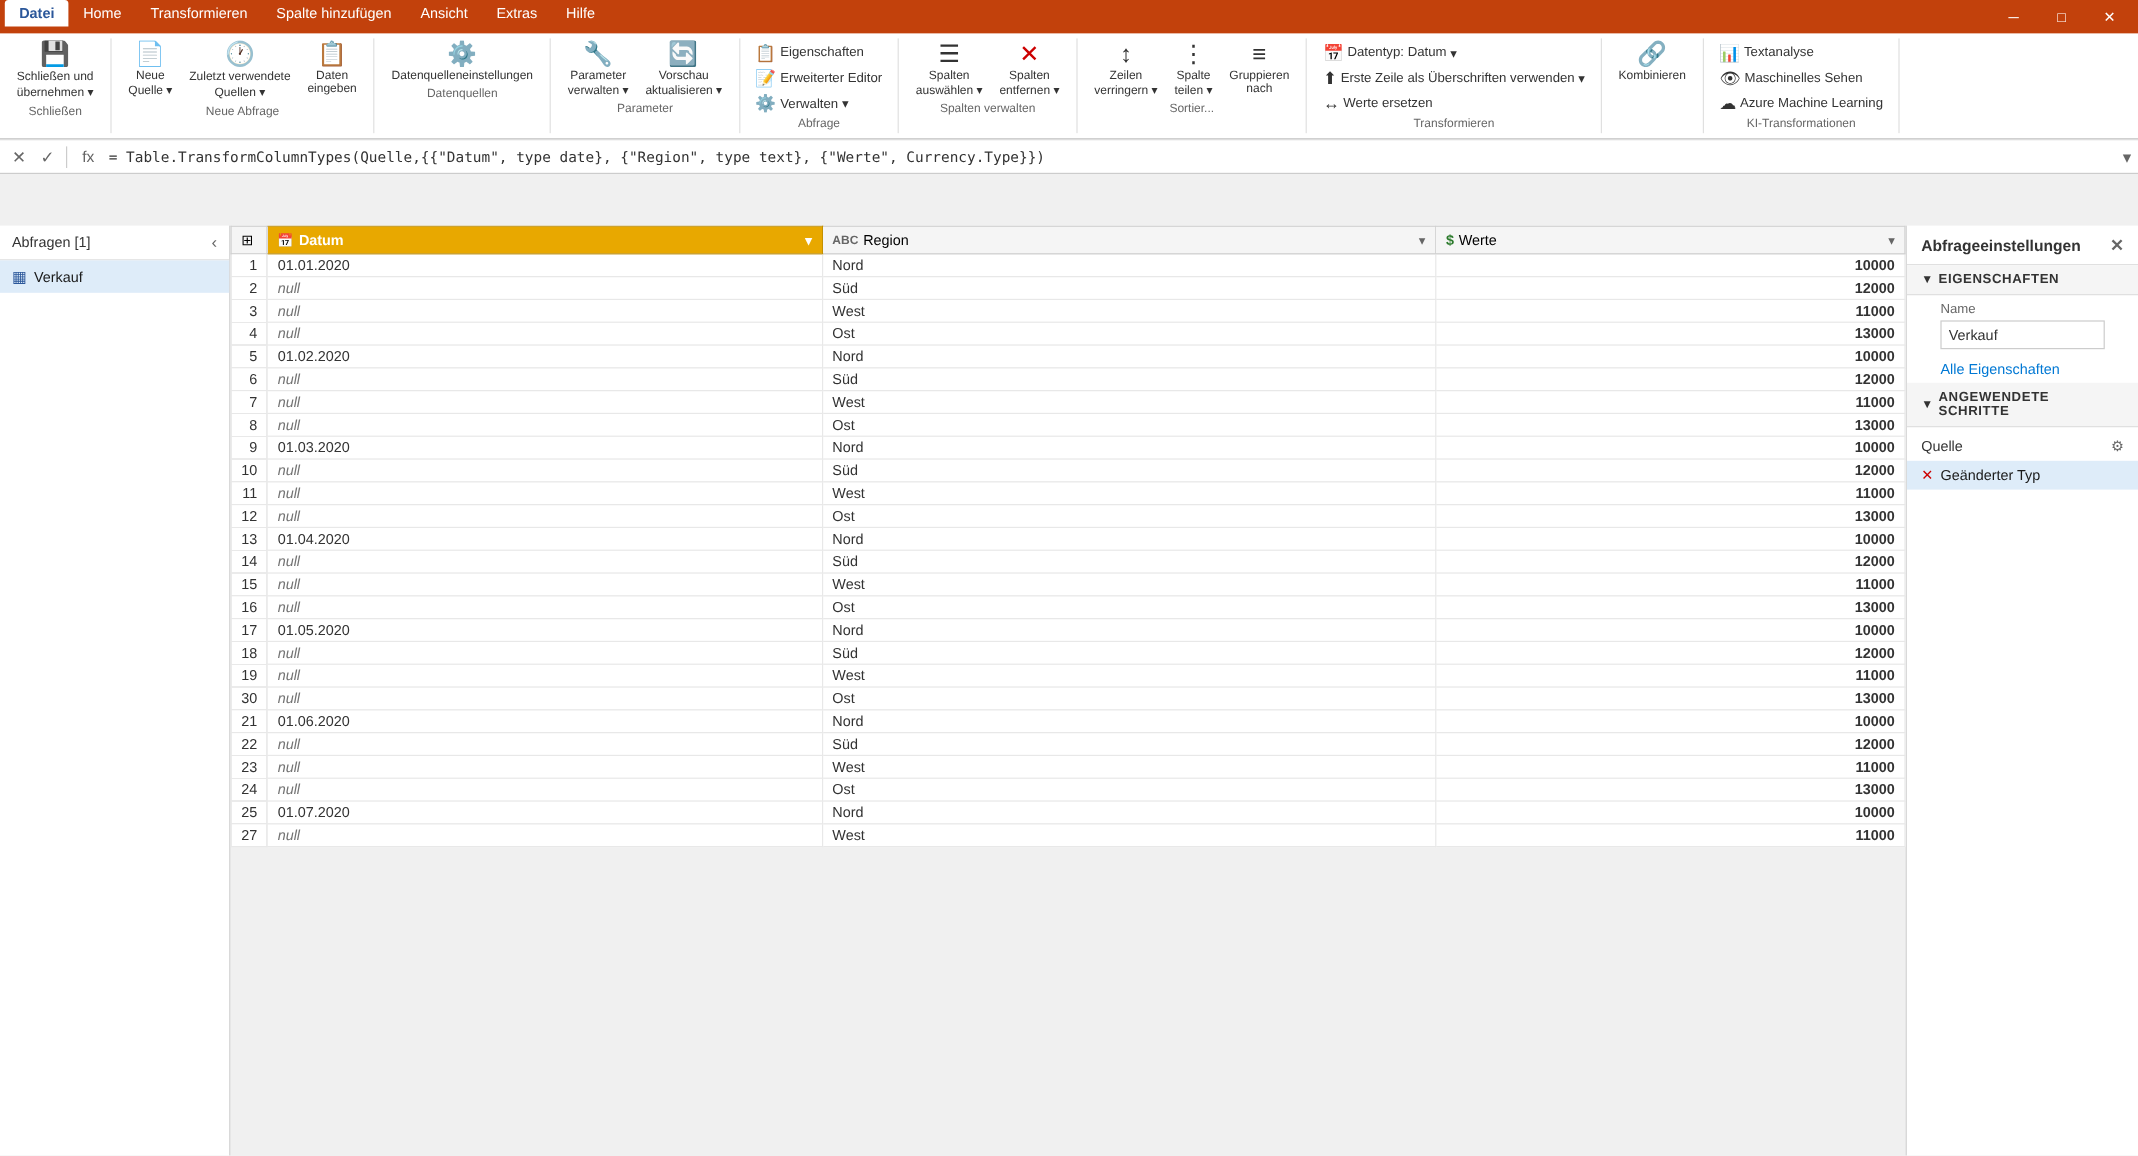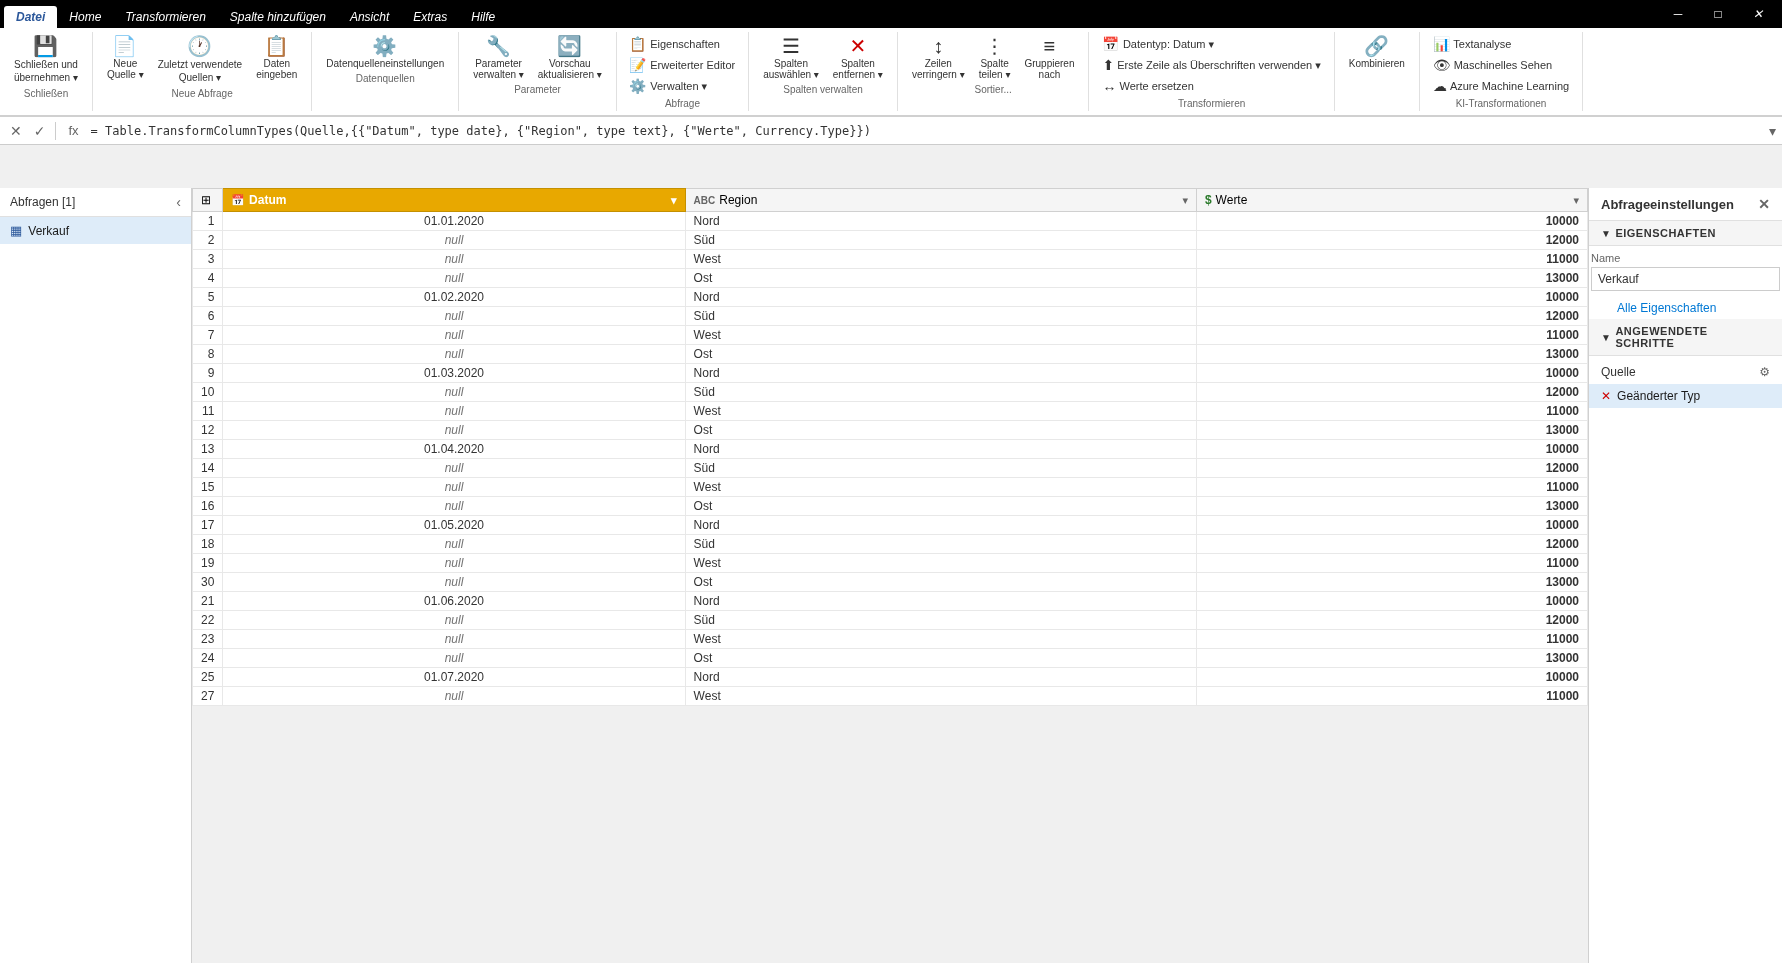--- a/index.html
+++ b/index.html
@@ -6,25 +6,23 @@
     body { font-family: 'Segoe UI', Arial, sans-serif; font-size: 12px; background: #f0f0f0; overflow: hidden; height: 963px; width: 1782px; }
 
     
     .ribbon {
       background: #fff;
       border-bottom: 1px solid #d0d0d0;
     }
 
     .ribbon-tabs {
       display: flex;
-      background: #000000;
+      background: #c2410c;
       height: 28px;
-      align-items: flex-end;
       padding: 0 4px;
-      font-style: italic;
     }
 
     .ribbon-tab {
       padding: 4px 12px;
       font-size: 12px;
       color: #fff;
       cursor: pointer;
       border-top-left-radius: 3px;
       border-top-right-radius: 3px;
       height: 22px;
@@ -288,21 +286,21 @@
       background: #fff;
       font-size: 12px;
     }
 
     .data-grid td.null-val {
       color: #737373;
       font-style: italic;
     }
 
     .data-grid td.date-val {
-      text-align: center;
+      text-align: left;
     }
 
     .data-grid td.num-val {
       text-align: right;
       font-weight: bold;
     }
 
     
     .row-num-header {
       background: #f5f5f5;
@@ -353,21 +351,21 @@
       background: #f5f5f5;
       border-bottom: 1px solid #e0e0e0;
     }
 
     .prop-section-header .collapse-icon {
       color: #333;
       font-size: 10px;
     }
 
     .prop-row {
-      padding: 6px 2px;
+      padding: 6px 28px;
     }
 
     .prop-label {
       font-size: 11px;
       color: #666;
       margin-bottom: 3px;
     }
 
     .prop-input {
       width: 100%;

